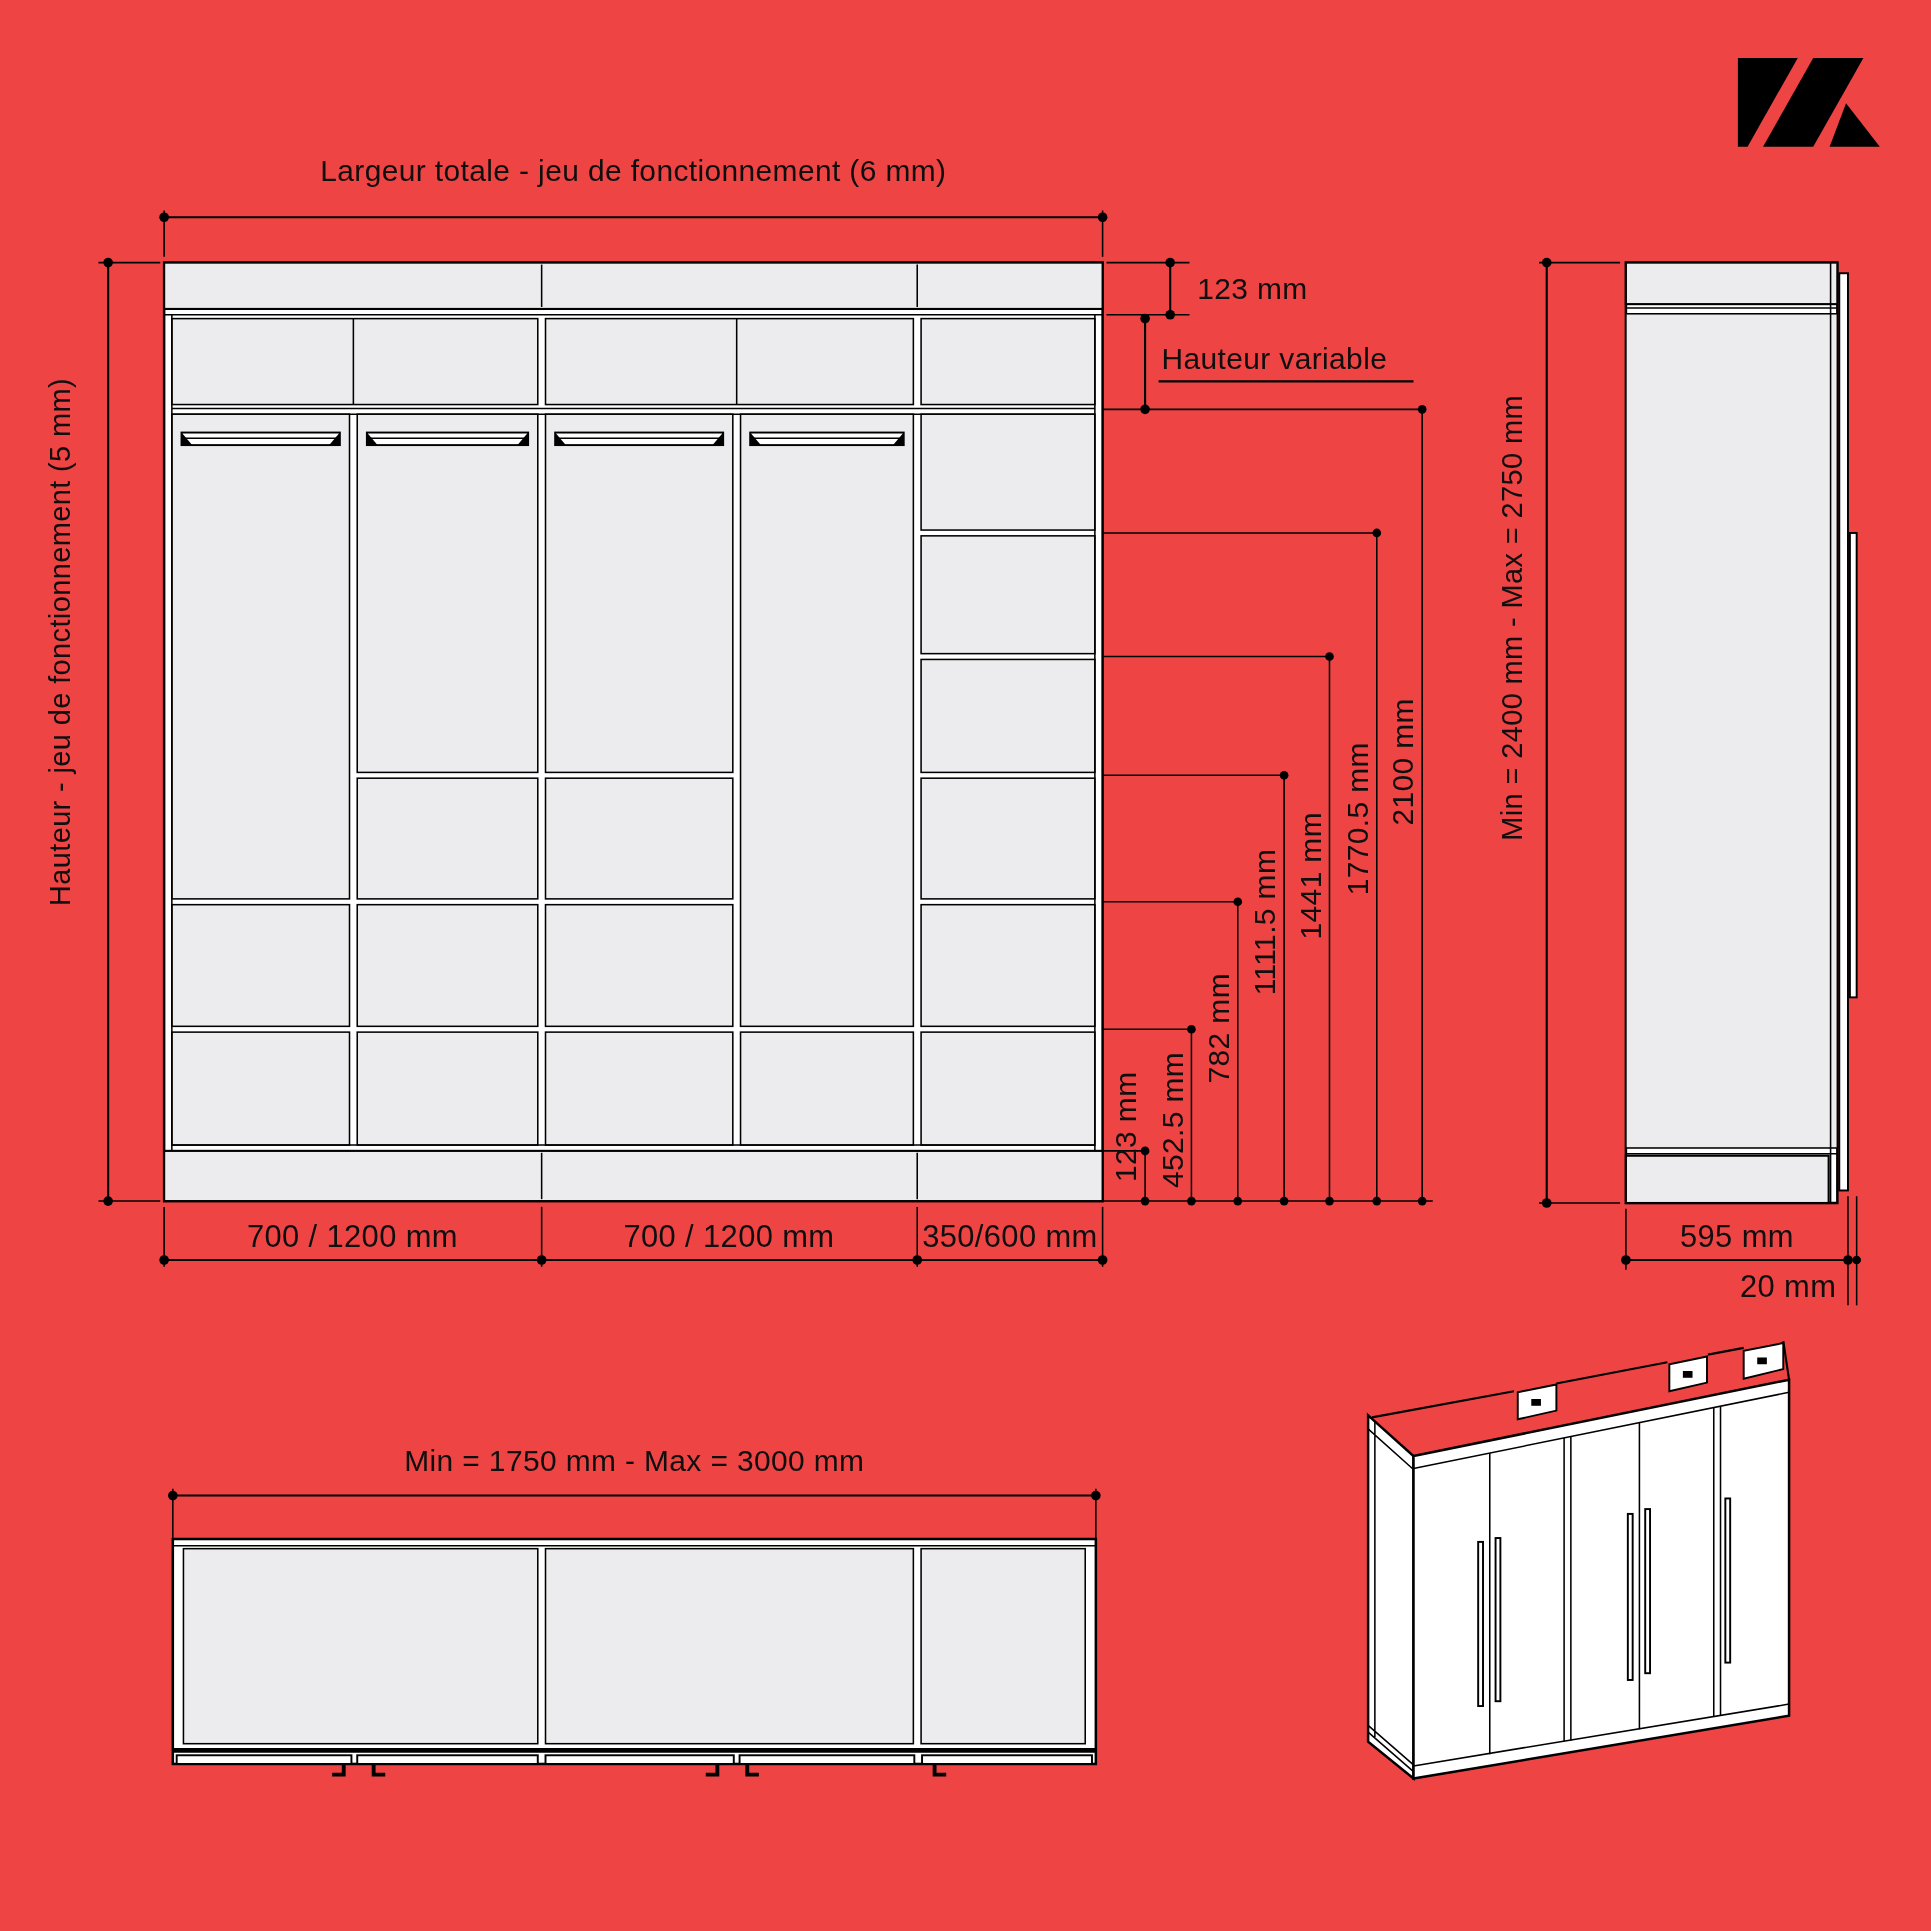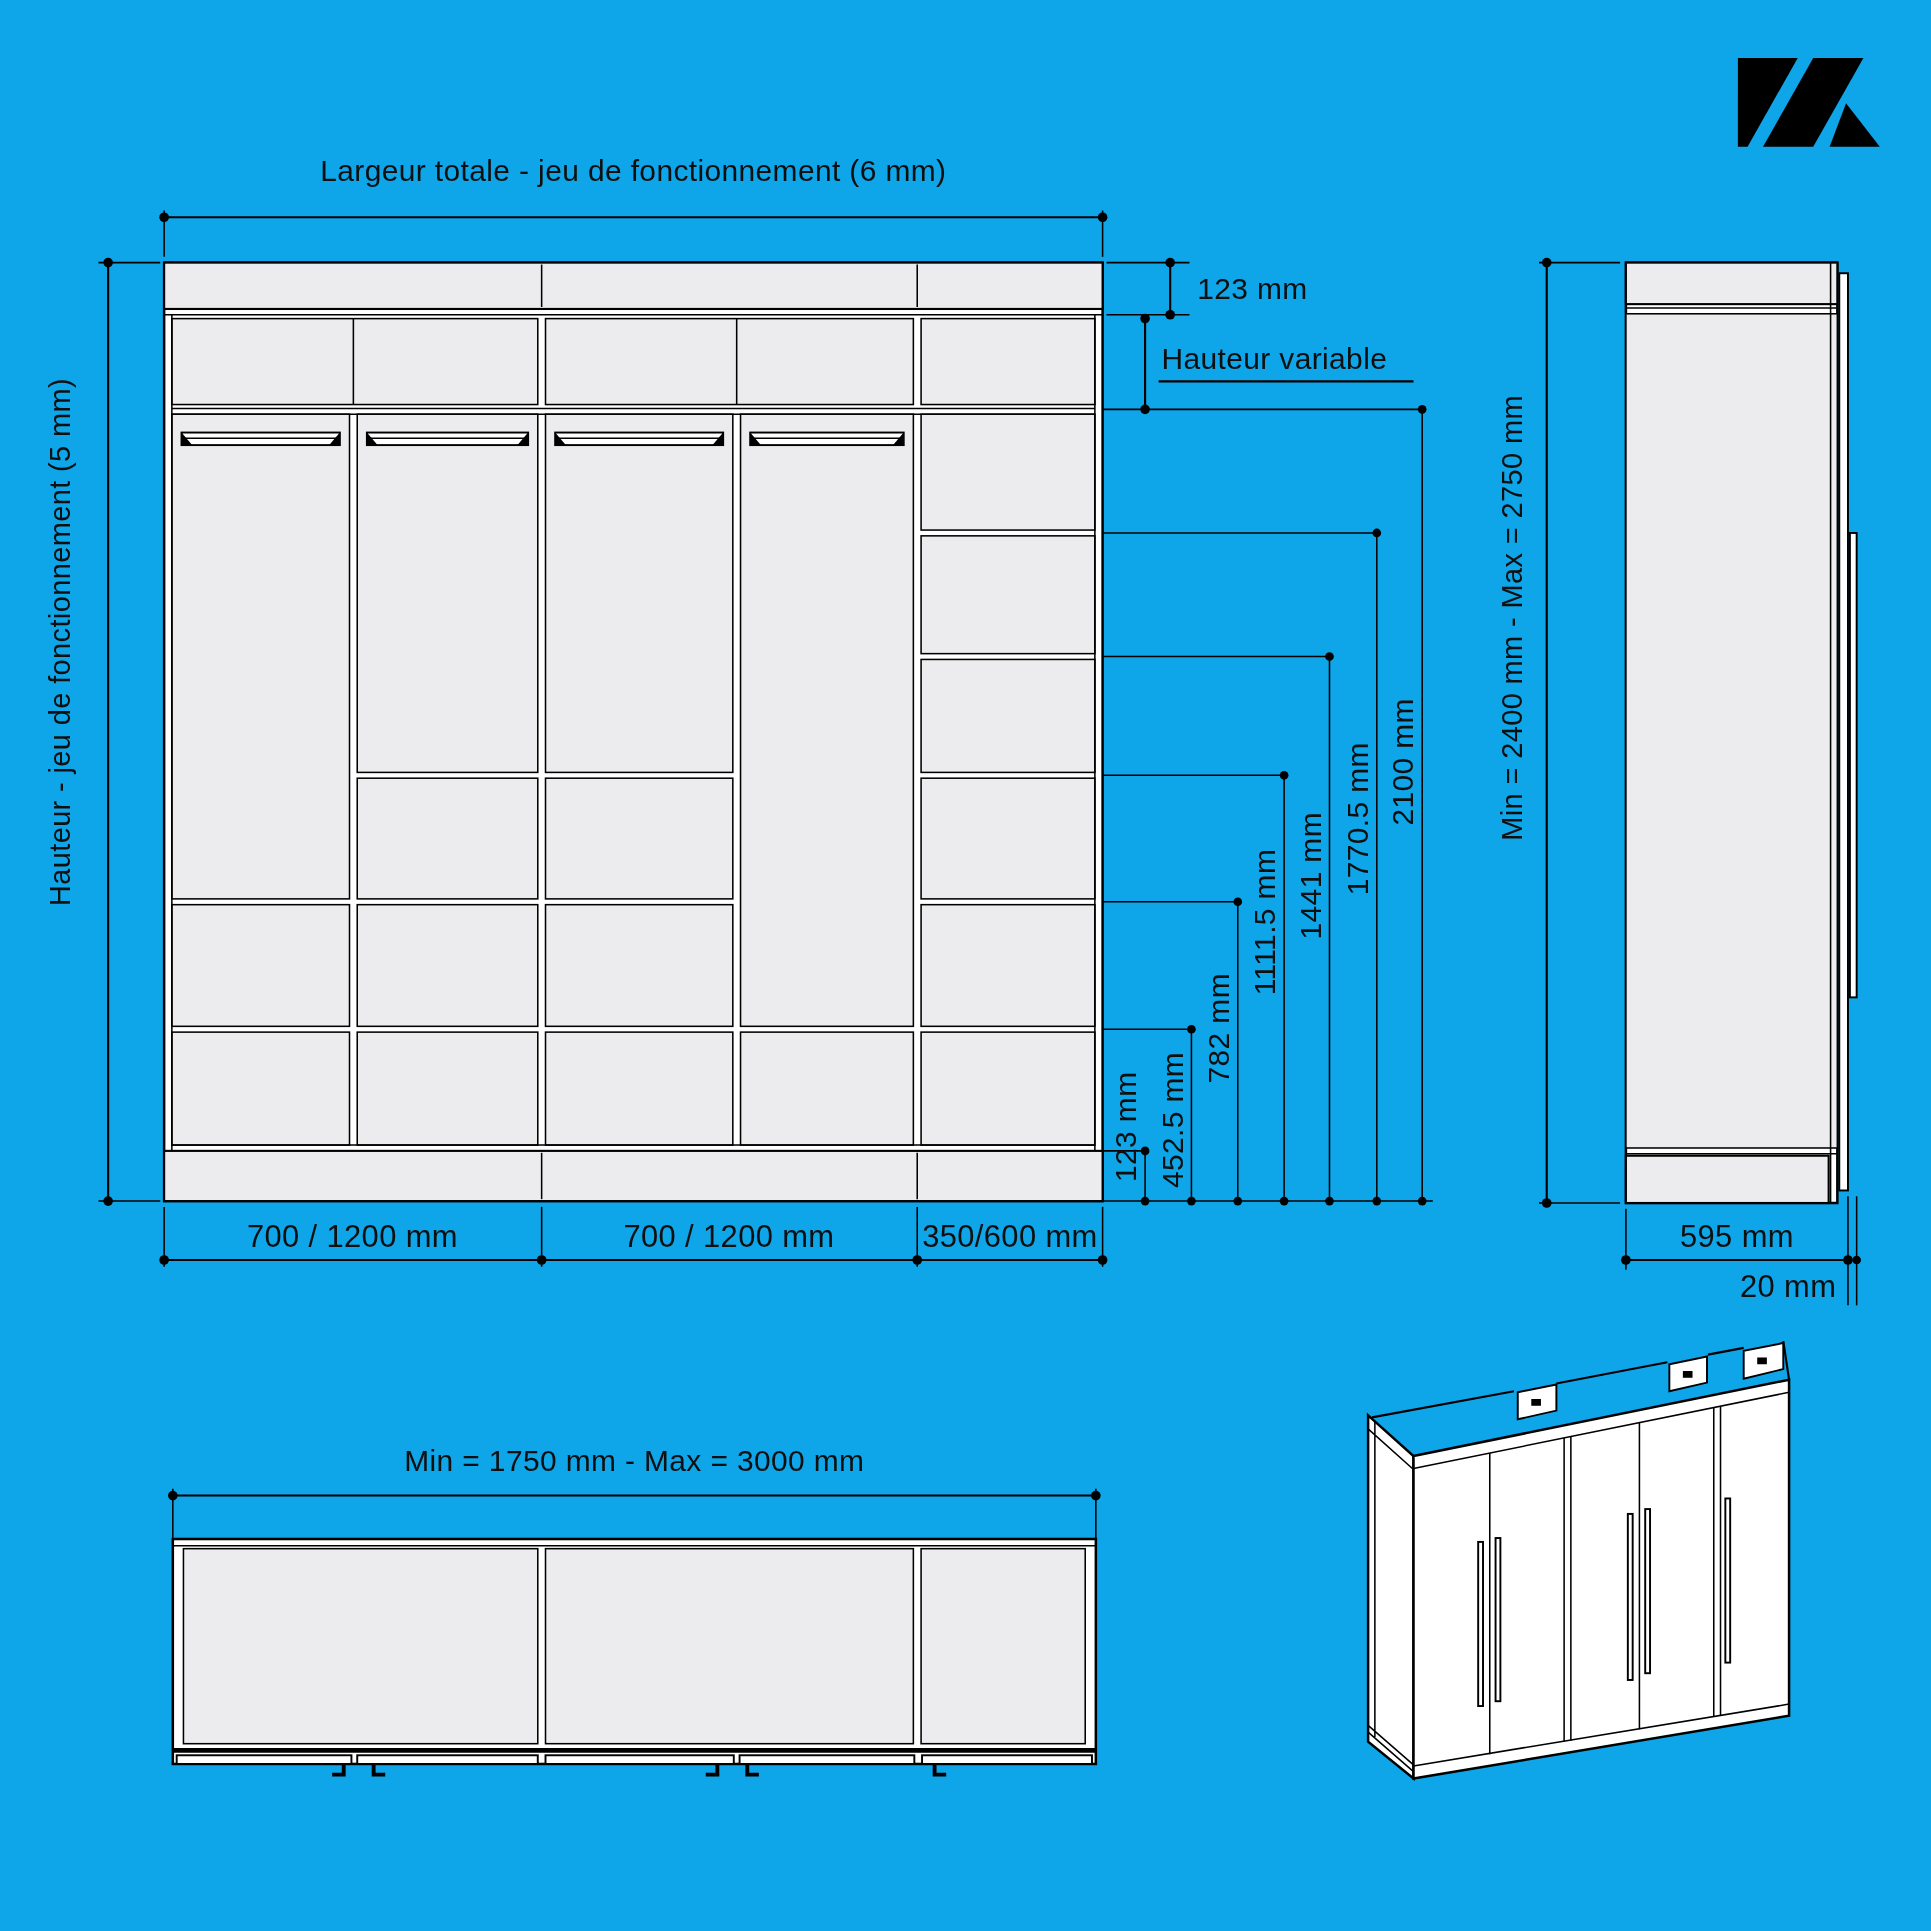--- a/index.html
+++ b/index.html
@@ -1,16 +1,16 @@
 <!DOCTYPE html>
 <html><head>
 <meta charset="utf-8">
 <style>
   html,body{margin:0;padding:0;background:#fff;}
-  .stage{position:relative;width:1931px;height:1931px;background:#0ea5e9;overflow:hidden;}
+  .stage{position:relative;width:1931px;height:1931px;background:#ef4444;overflow:hidden;}
   svg{display:block;}
   .ln{stroke:#000;fill:none;stroke-width:1.6px;}
   .ln2{stroke:#000;fill:none;stroke-width:2.2px;}
   .lnH{stroke:#000;fill:none;stroke-width:5px;}
   .panel{fill:#ececee;stroke:#000;stroke-width:1.6px;}
   .panel2{fill:#ececee;stroke:#000;stroke-width:2.2px;}
   .whiteF{fill:#ffffff;stroke:#000;stroke-width:2px;}
   .whiteF3{fill:#ffffff;stroke:#000;stroke-width:2.6px;}
   .dot{fill:#000;stroke:none;}
   .blk{fill:#000;stroke:none;}

